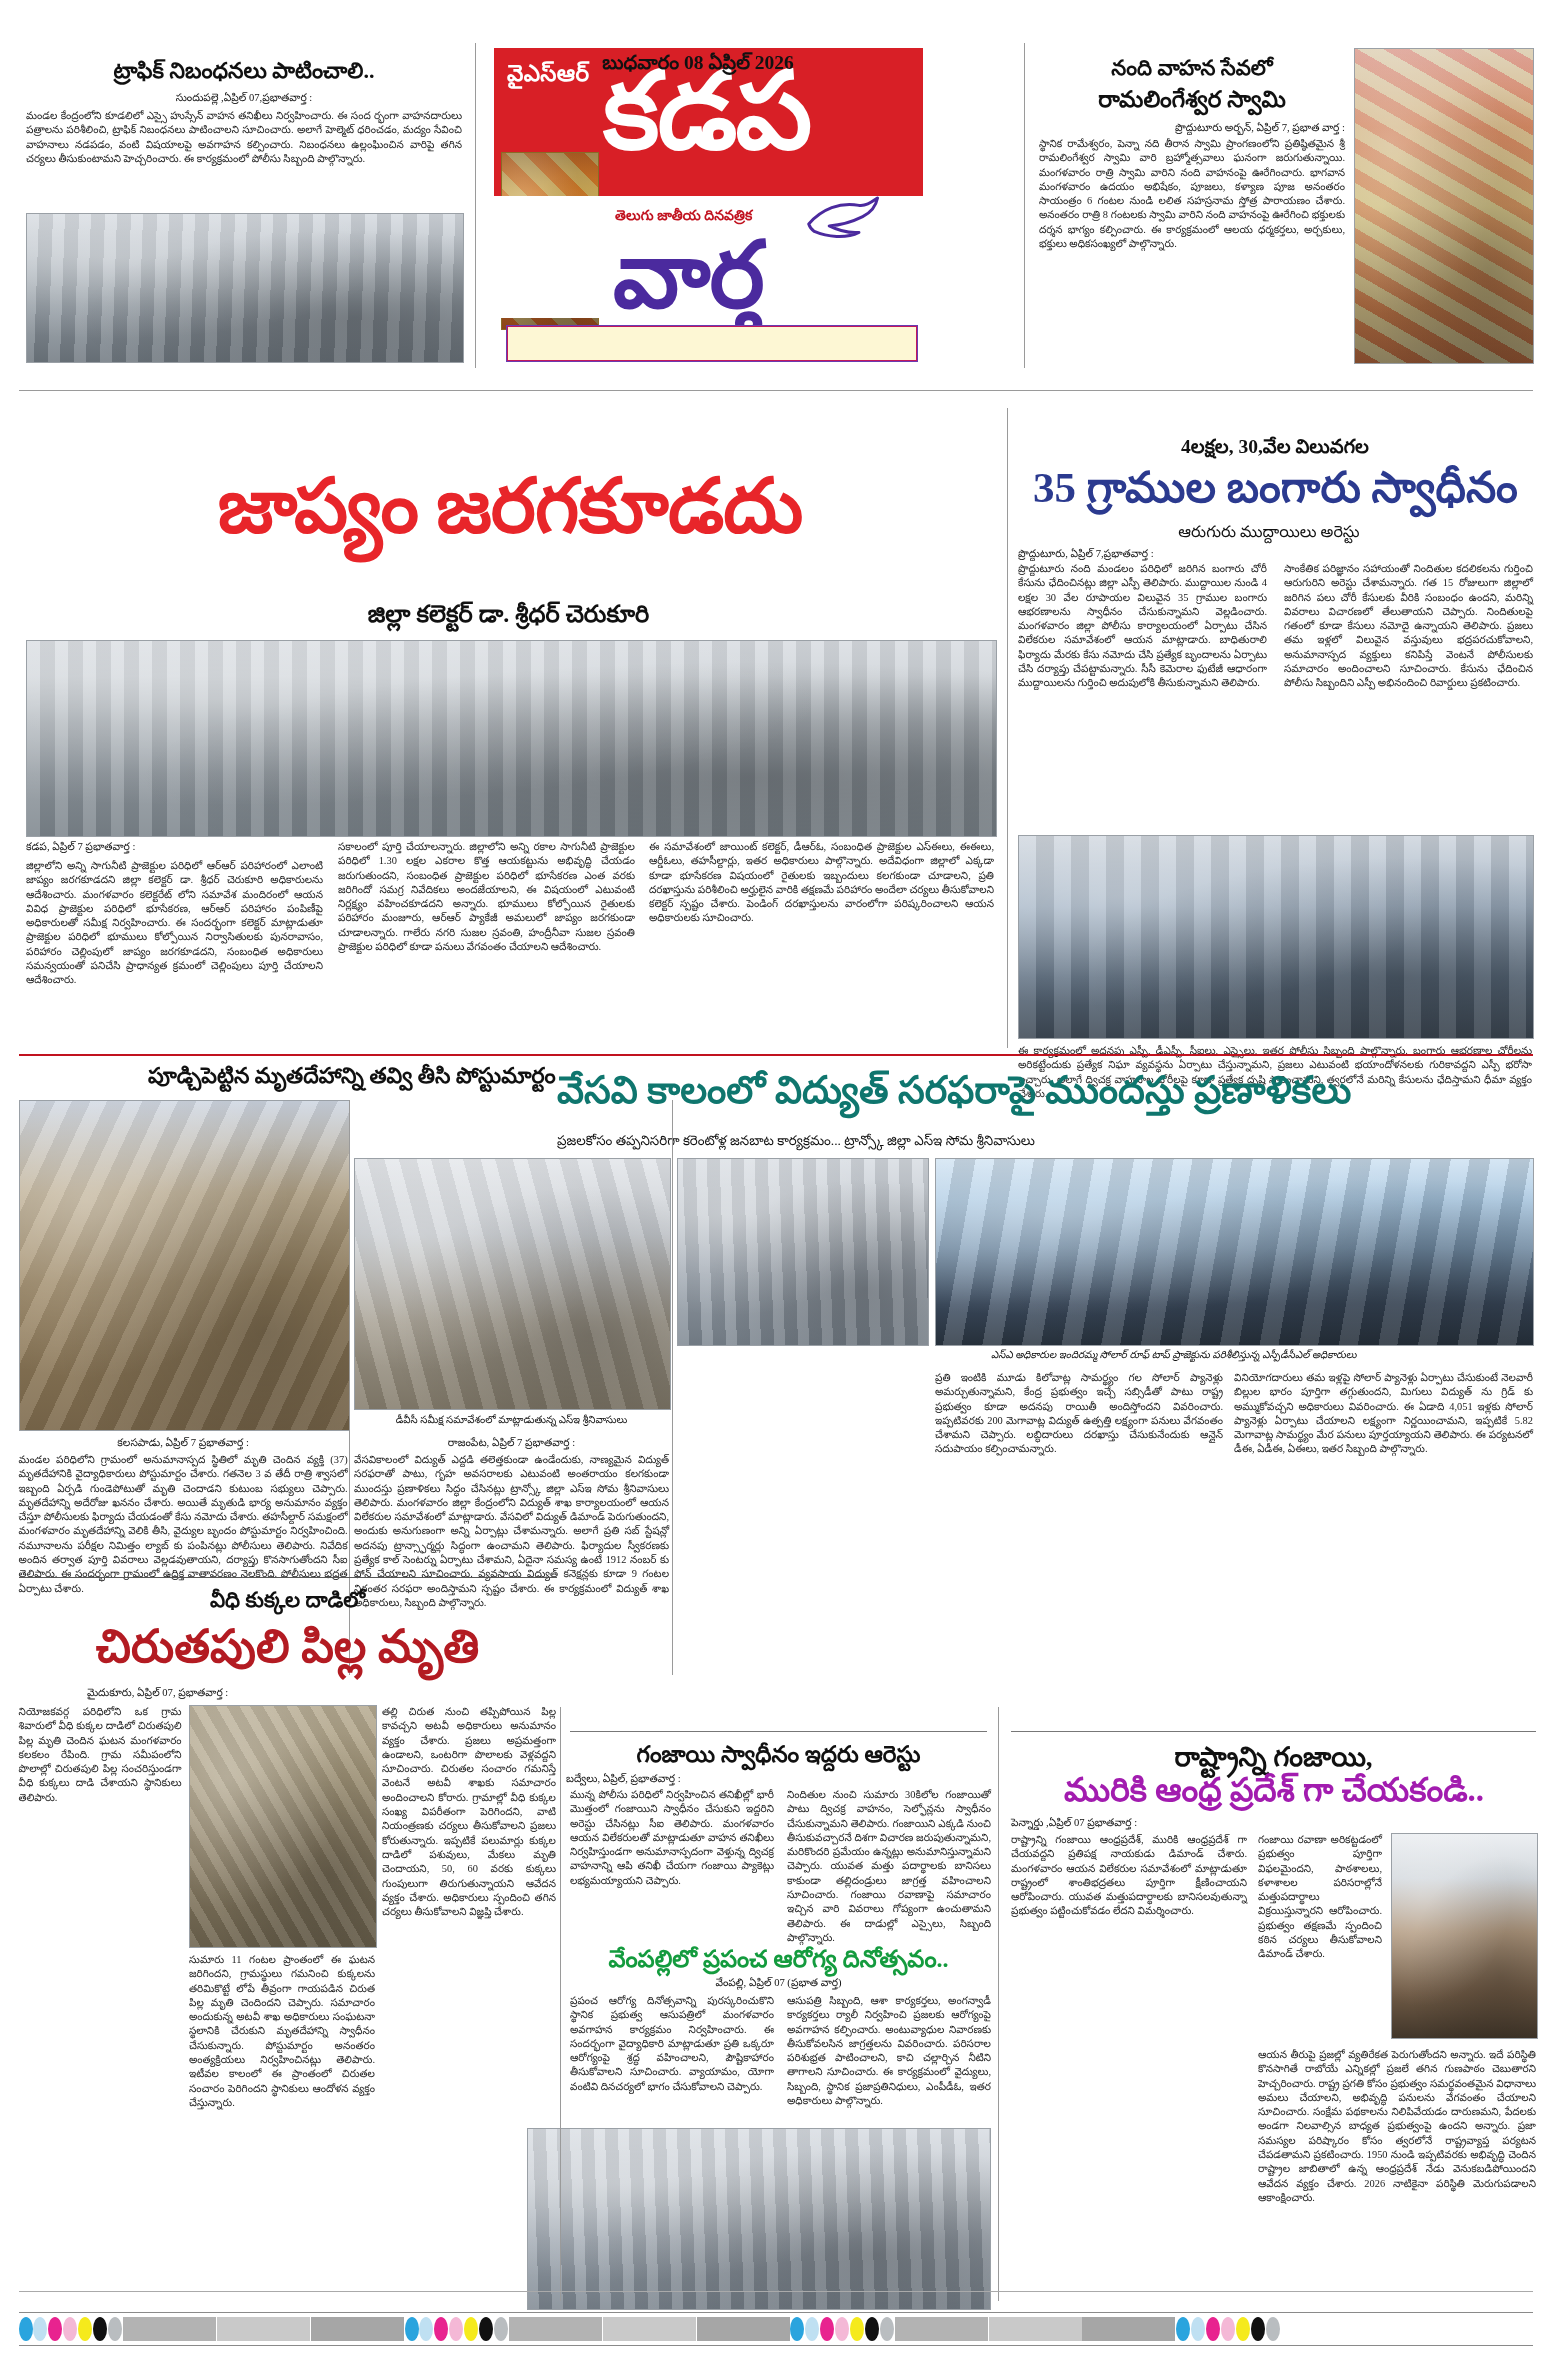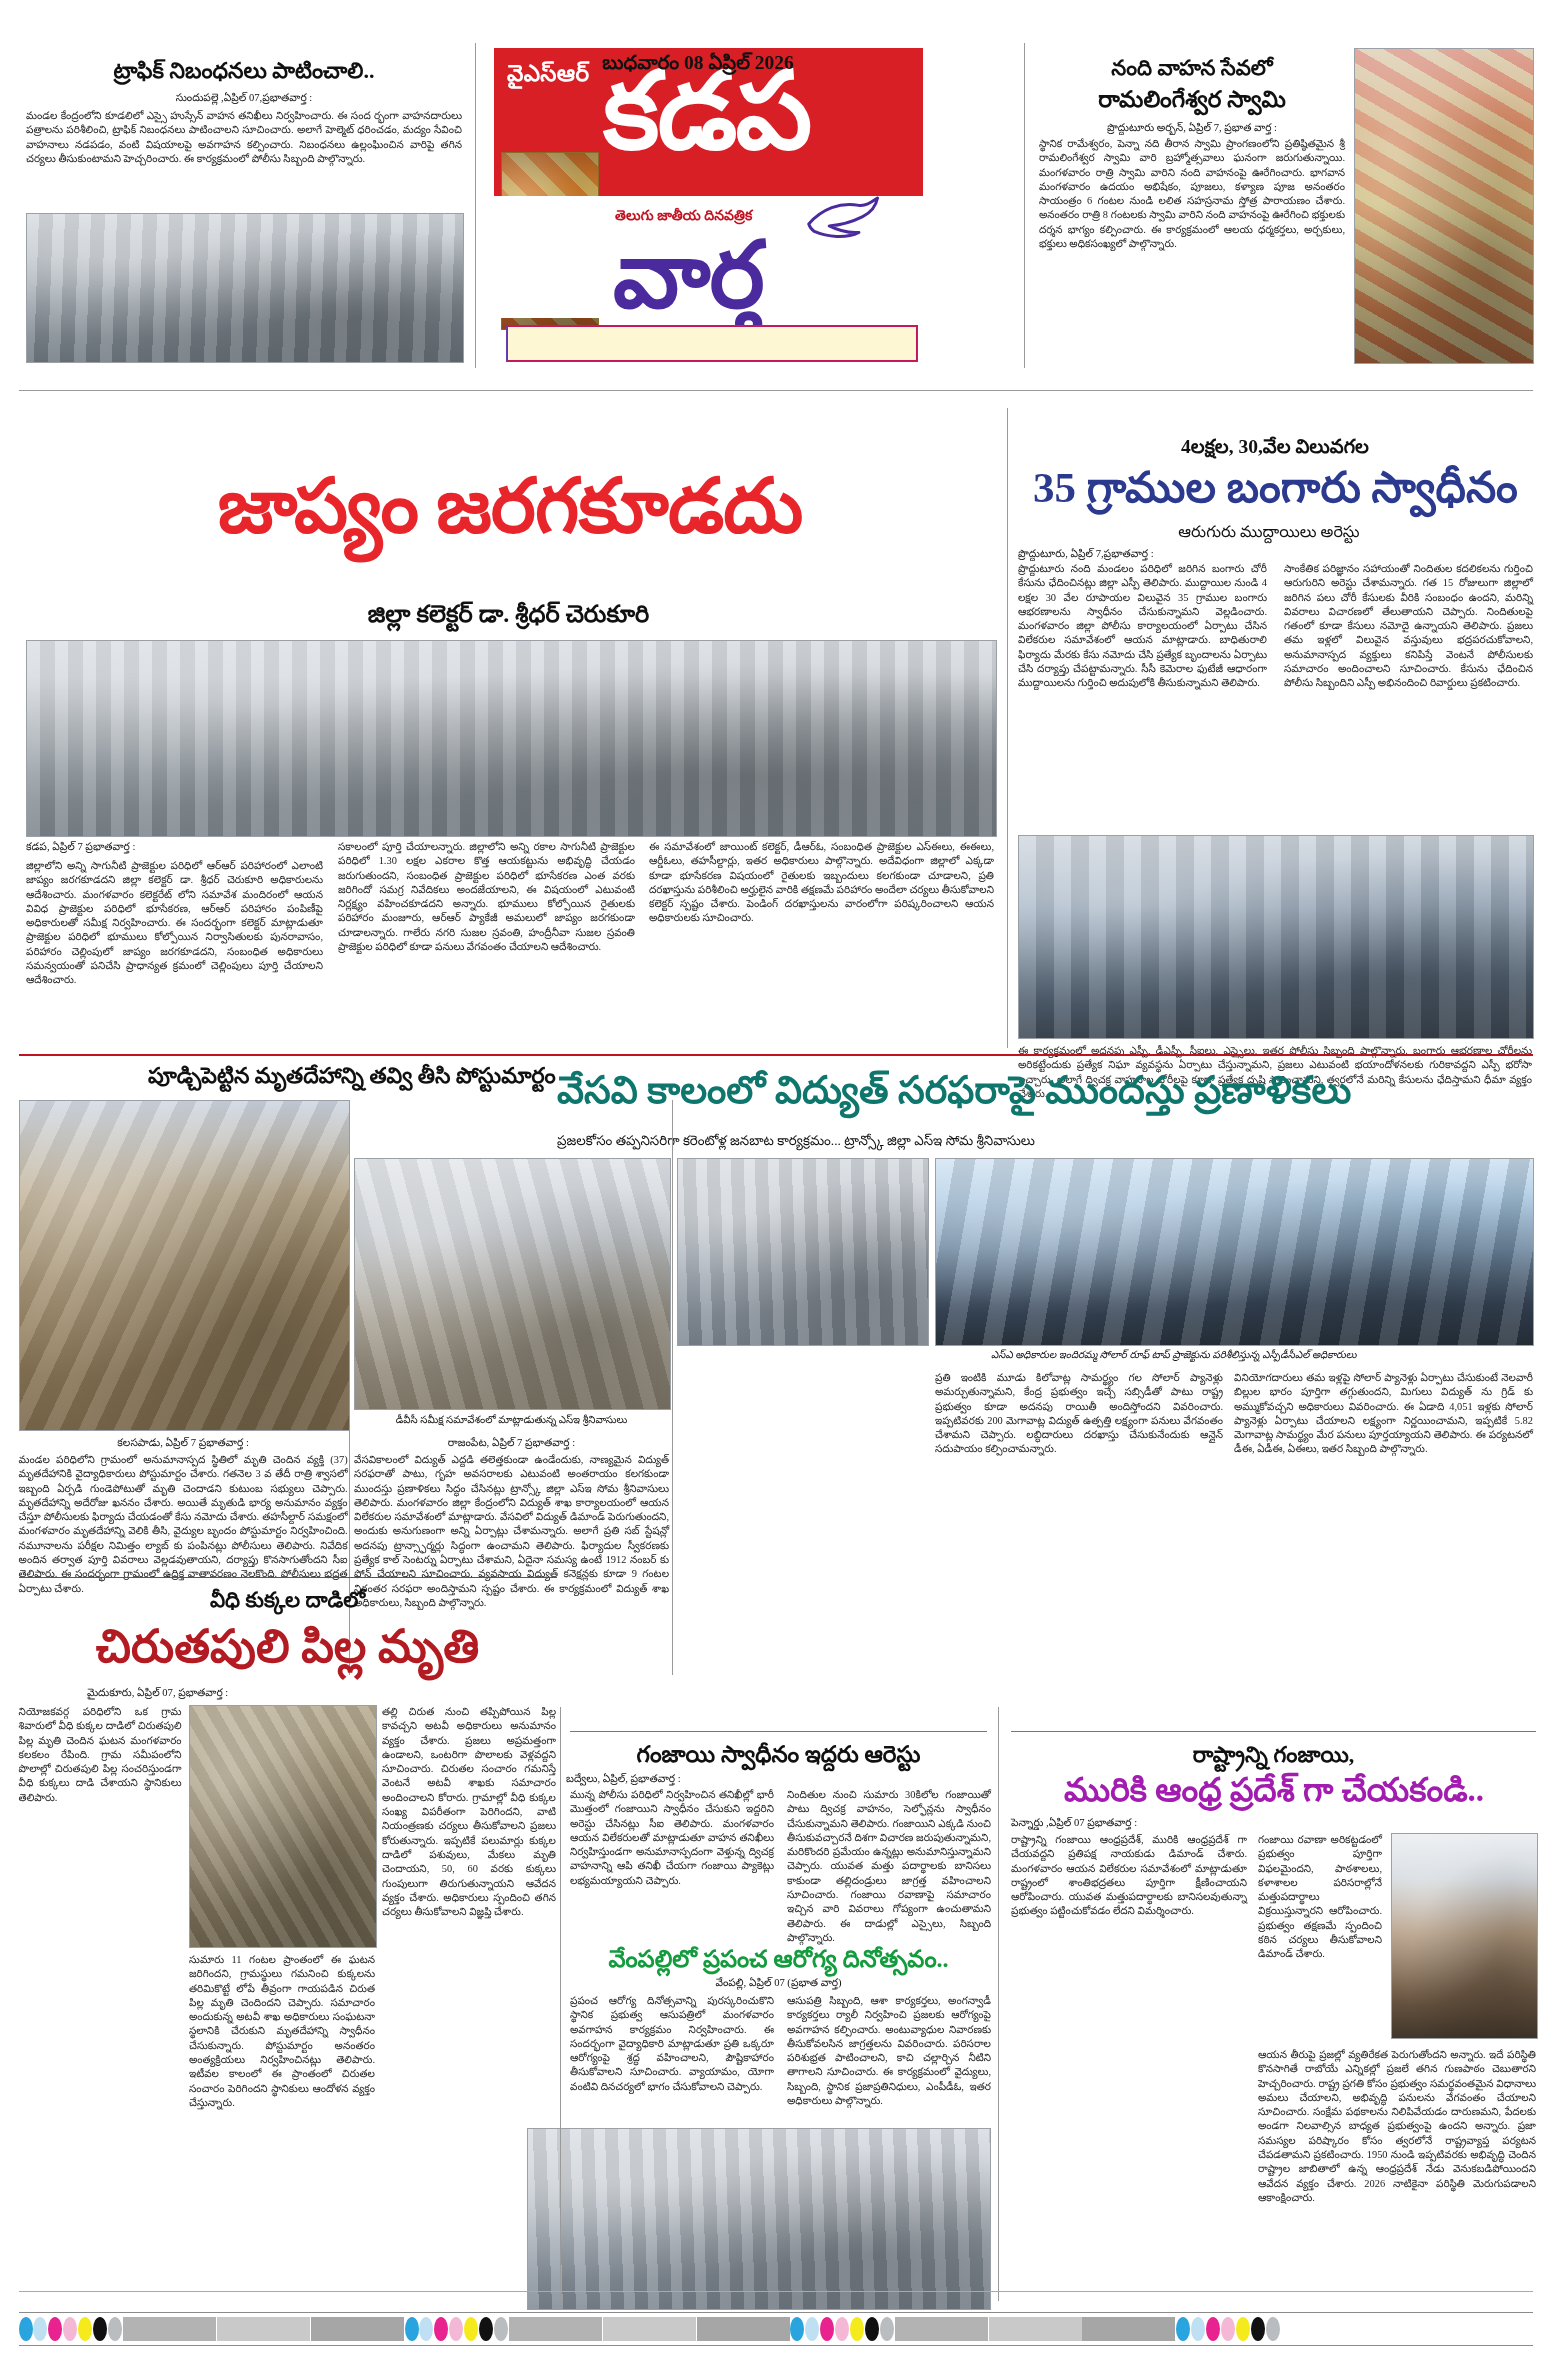--- a/index.html
+++ b/index.html
@@ -153,21 +153,21 @@
   .c-b1{position:absolute;left:570px;top:1788px;width:204px;}
   .c-b2{position:absolute;left:787px;top:1788px;width:204px;}
 
   .c-head2{position:absolute;left:566px;top:1946px;width:425px;text-align:center;color:#149b3e;font-size:24px;font-weight:bold;}
   .c-date2{position:absolute;left:566px;top:1976px;width:425px;text-align:center;}
   .c-b3{position:absolute;left:570px;top:1994px;width:204px;}
   .c-b4{position:absolute;left:787px;top:1994px;width:204px;}
   .c-photo{position:absolute;left:527px;top:2128px;width:462px;height:180px;}
 
   .r-rule{position:absolute;left:1011px;top:1731px;width:525px;border-top:0.9px solid #777;}
-  .r-kicker{position:absolute;left:1011px;top:1742px;width:525px;text-align:center;font-size:22px;font-weight:bold;}
+  .r-kicker{position:absolute;left:1011px;top:1742px;width:525px;text-align:center;font-size:27px;font-weight:bold;}
   .r-head{position:absolute;left:1004px;top:1770px;width:540px;text-align:center;color:#a21caf;font-size:33px;font-weight:bold;line-height:41px;}
   .r-date{position:absolute;left:1011px;top:1816px;width:525px;text-align:left;}
   .r-b1{position:absolute;left:1011px;top:1833px;width:236px;}
   .r-b2{position:absolute;left:1258px;top:1833px;width:124px;}
   .r-photo{position:absolute;left:1391px;top:1833px;width:145px;height:204px;}
   .r-b3{position:absolute;left:1258px;top:2048px;width:278px;}
 
   
   .strip{position:absolute;left:18.6px;top:2312px;width:1514px;height:32px;
          border-top:1.9px solid #8a8a8a;border-bottom:1.9px solid #8a8a8a;background:#fff;}
@@ -201,21 +201,21 @@
       <svg width="80" height="43" viewBox="0 0 86 46">
         <path d="M4 30 C18 14, 38 6, 58 10 C66 11, 72 6, 78 2 C76 12, 70 18, 62 22 C52 27, 40 31, 26 32 C34 36, 46 40, 58 39 C44 46, 24 44, 10 38 C7 36, 5 33, 4 30 Z" fill="none" stroke="#4b2a9e" stroke-width="3.2" stroke-linejoin="round"></path>
       </svg>
     </div>
     <div class="mast-datebar"></div>
     <div class="mast-date tel">బుధవారం   08 ఏప్రిల్ 2026</div>
   </div>
 
   <div class="tr-head1 tel">నంది వాహన సేవలో</div>
   <div class="tr-head2 tel">రామలింగేశ్వర స్వామి</div>
-  <div class="tr-date dateline tel" style="text-align:center">ప్రొద్దుటూరు అర్బన్, ఏప్రిల్ 7, ప్రభాత వార్త :</div>
+  <div class="tr-date dateline tel" style="text-align:right">ప్రొద్దుటూరు అర్బన్, ఏప్రిల్ 7, ప్రభాత వార్త :</div>
   <div class="tr-body body-txt just tel">స్థానిక రామేశ్వరం, పెన్నా నది తీరాన స్వామి ప్రాంగణంలోని ప్రతిష్ఠితమైన శ్రీ రామలింగేశ్వర స్వామి వారి బ్రహ్మోత్సవాలు ఘనంగా జరుగుతున్నాయి. మంగళవారం రాత్రి స్వామి వారిని నంది వాహనంపై ఊరేగించారు. భాగవాన మంగళవారం ఉదయం అభిషేకం, పూజలు, కళ్యాణ పూజ అనంతరం సాయంత్రం 6 గంటల నుండి లలిత సహస్రనామ స్తోత్ర పారాయణం చేశారు. అనంతరం రాత్రి 8 గంటలకు స్వామి వారిని నంది వాహనంపై ఊరేగించి భక్తులకు దర్శన భాగ్యం కల్పించారు. ఈ కార్యక్రమంలో ఆలయ ధర్మకర్తలు, అర్చకులు, భక్తులు అధికసంఖ్యలో పాల్గొన్నారు.</div>
   <div class="tr-photo photo ph-temple"></div>
 
   <div class="vline" style="left:475px;top:43px;height:325px;"></div>
   <div class="vline" style="left:1024px;top:43px;height:325px;"></div>
   <div class="hline" style="left:18.6px;top:390px;width:1514px;"></div>
 
   <div class="lead-head tel">జాప్యం జరగకూడదు</div>
   <div class="lead-sub tel">జిల్లా కలెక్టర్ డా. శ్రీధర్ చెరుకూరి</div>
   <div class="lead-photo photo ph-meeting"></div>

